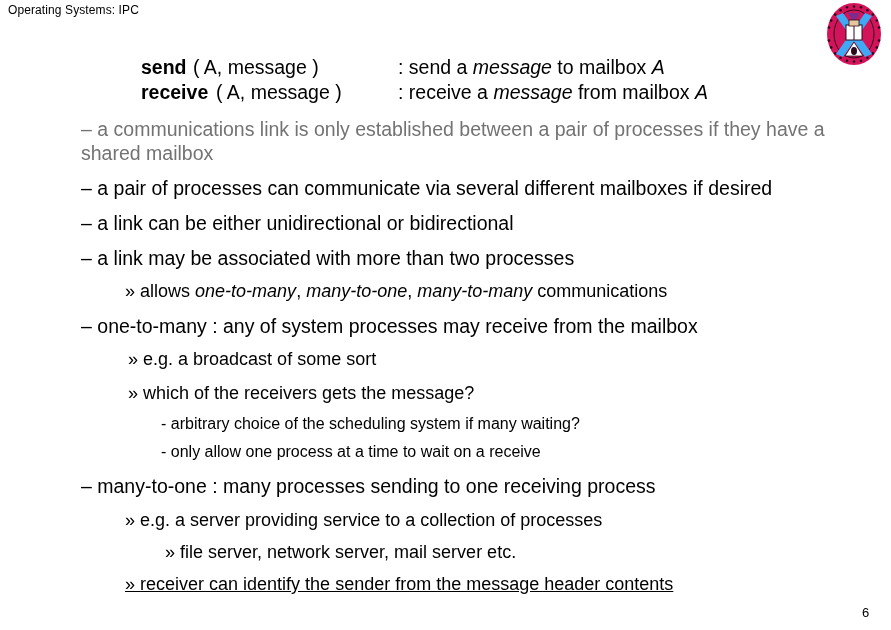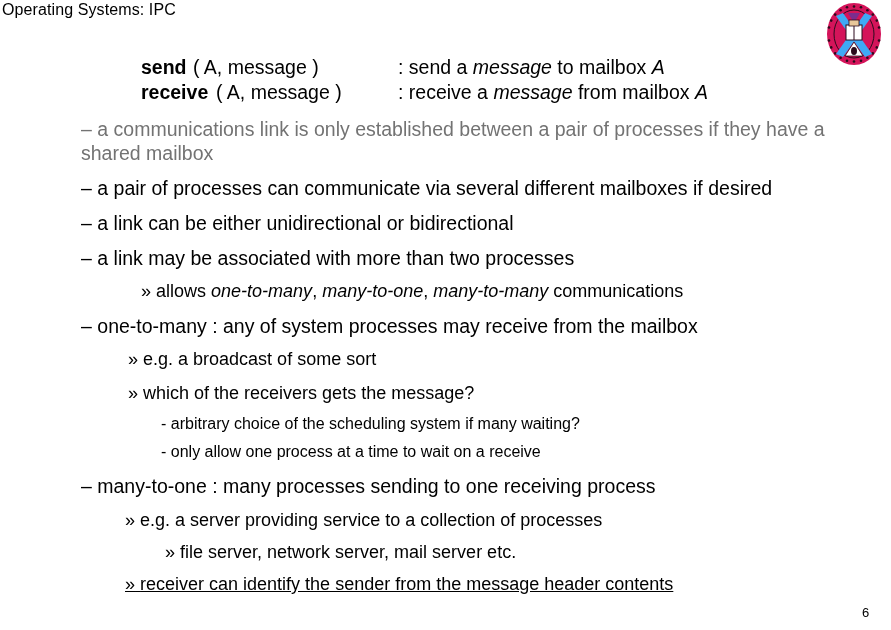--- a/index.html
+++ b/index.html
@@ -12,23 +12,23 @@
     height: 630px;
     position: relative;
     overflow: hidden;
     font-family: "Liberation Sans", sans-serif;
     color: #000000;
   }
 
   
   .slide-header {
     position: absolute;
-    left: 2px;
+    left: 8px;
     top: 3px;
-    font-size: 16px;
+    font-size: 12px;
     line-height: 14px;
     letter-spacing: 0.1px;
     color: #000;
     white-space: nowrap;
   }
 
   
   .crest {
     position: absolute;
     left: 823px;
@@ -179,21 +179,21 @@
   <div class="line lvl1" style="left:68px; top:211px;">
     <span>–</span>
     <span>a link can be either unidirectional or bidirectional</span>
   </div>
 
   <div class="line lvl1" style="left:68px; top:246px;">
     <span>–</span>
     <span>a link may be associated with more than two processes</span>
   </div>
 
-  <div class="line lvl2" style="left:112px; top:280px;margin-left:16px;">
+  <div class="line lvl2" style="left:112px; top:280px;">
     <span>»</span>
     <span>allows </span><span class="it">one-to-many</span><span>, </span><span class="it">many-to-one</span><span>, </span><span class="it">many-to-many</span><span> communications</span>
   </div>
 
   <div class="line lvl1" style="left:68px; top:314px;">
     <span>–</span>
     <span>one-to-many : any of system processes may receive from the mailbox</span>
   </div>
 
   <div class="line lvl2" style="left:115px; top:348px;">

